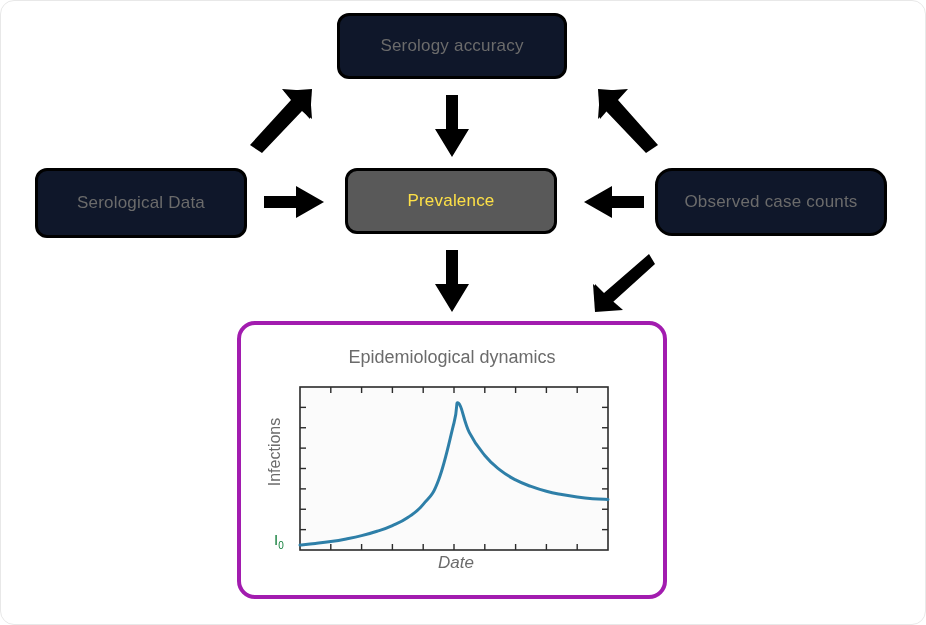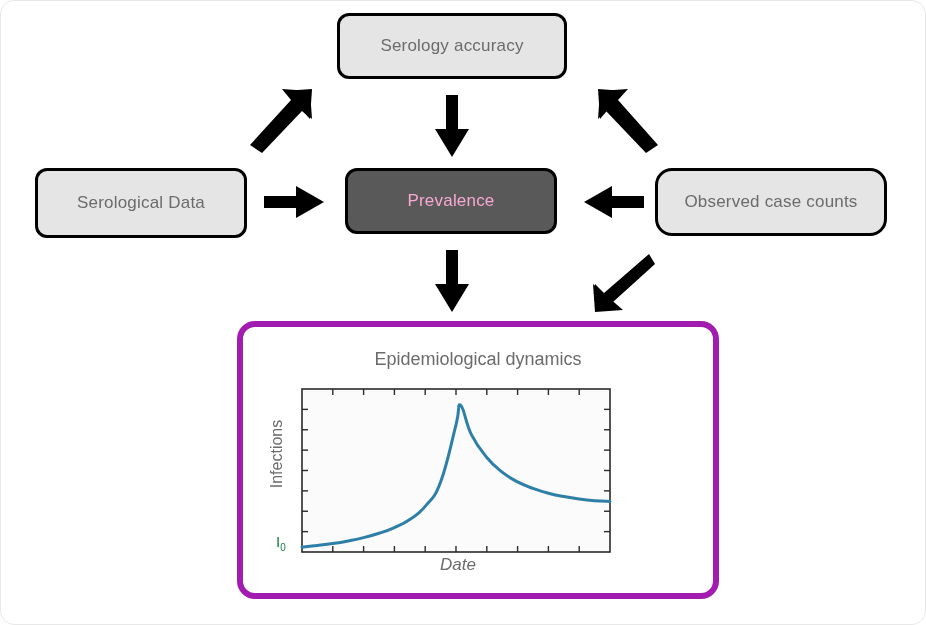--- a/index.html
+++ b/index.html
@@ -20,47 +20,47 @@
     box-sizing: border-box;
     overflow: hidden;
   }
 
   
   .node {
     position: absolute;
     box-sizing: border-box;
     border: 3px solid #000000;
     border-radius: 12px;
-    background: #e5e5e5;
+    background: #0f172a;
     color: #6b6b6b;
     font-size: 17px;
     display: flex;
     align-items: center;
     justify-content: center;
     letter-spacing: 0.2px;
   }
   .node.dark {
     background: #595959;
-    color: #f9a8d4;
+    color: #fde047;
   }
 
   #node-serology-accuracy { left: 336px; top: 12px;  width: 230px; height: 66px; }
   #node-serological-data  { left: 34px;  top: 167px; width: 212px; height: 70px; text-align: right; }
   #node-prevalence        { left: 344px; top: 167px; width: 212px; height: 66px; }
   #node-observed-cases    { left: 654px; top: 167px; width: 232px; height: 68px; border-radius: 17px; }
 
   
   #panel-epi {
     position: absolute;
     left: 236px;
     top: 320px;
-    width: 482px;
+    width: 430px;
     height: 278px;
     box-sizing: border-box;
-    border: 6px solid #a21caf;
+    border: 4px solid #a21caf;
     border-radius: 18px;
     background: #ffffff;
   }
   #panel-title {
     position: absolute;
     left: 0; right: 0; top: 22px;
     text-align: center;
     color: #6b6b6b;
     font-size: 18px;
   }

